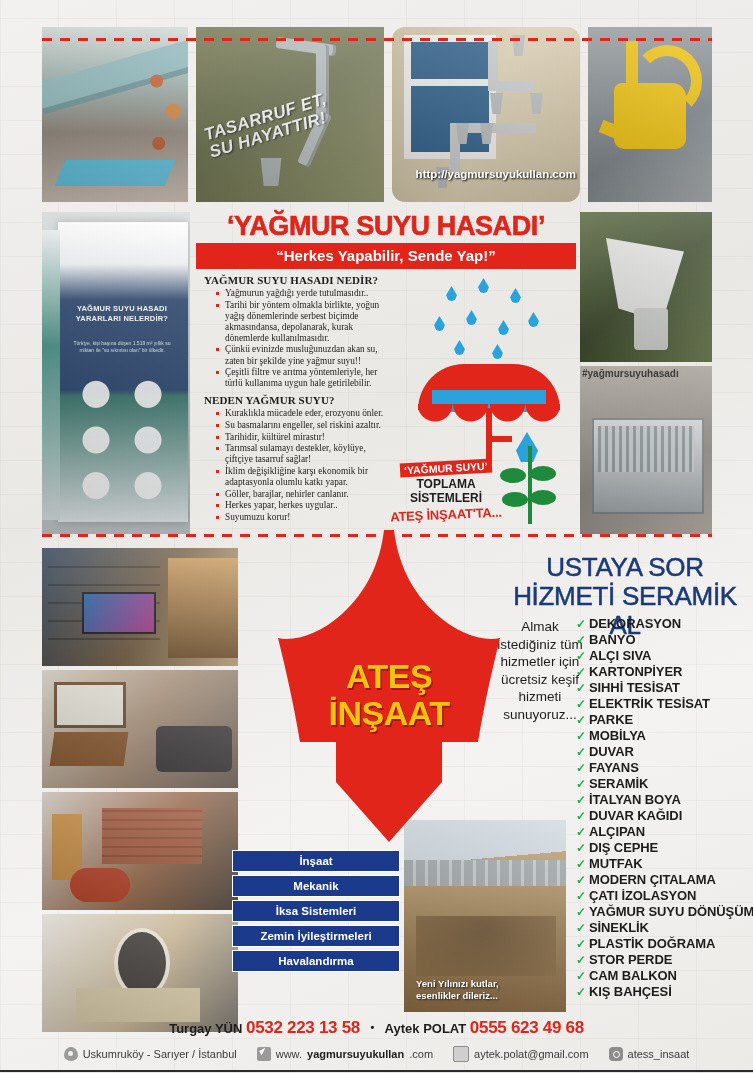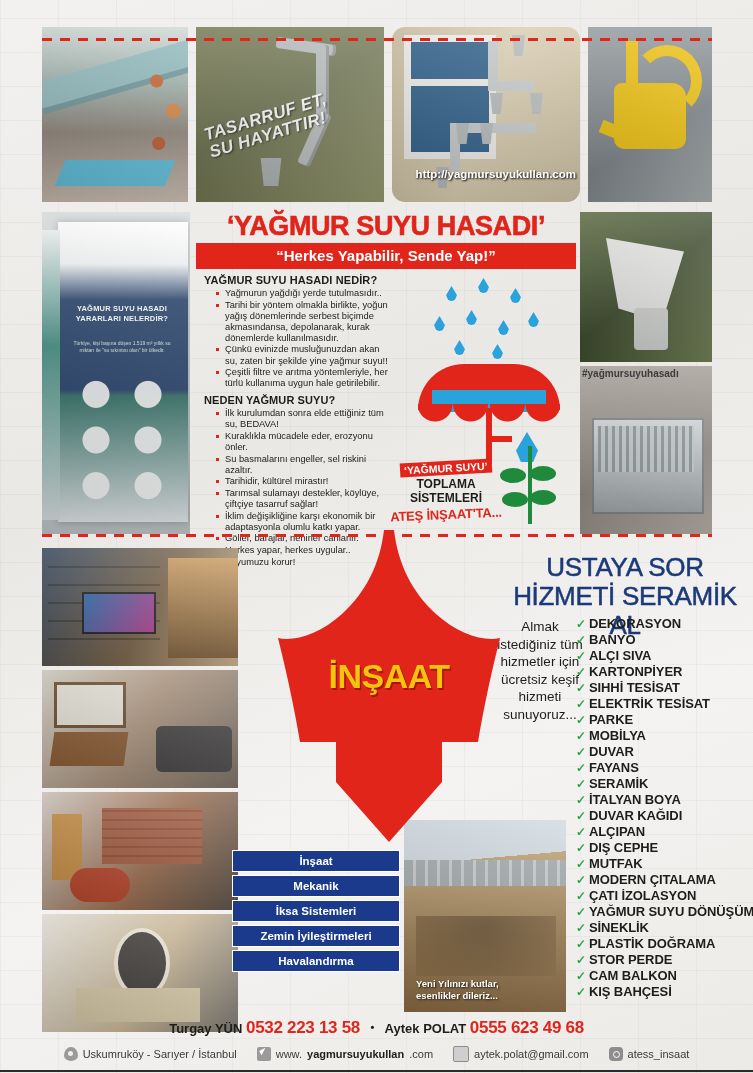--- a/index.html
+++ b/index.html
@@ -90,21 +90,21 @@
       radial-gradient(circle at 75% 88%,#ffffff 13px,transparent 14px);
     opacity:.9;}
 
   #main-title{position:absolute;left:196px;top:211px;width:380px;text-align:center;
     font-size:27px;font-weight:bold;color:#e1251b;letter-spacing:-.4px;
     -webkit-text-stroke:0.6px #e1251b;}
   #slogan-bar{position:absolute;left:196px;top:243px;width:380px;height:26px;background:#e1251b;}
   #slogan-bar span{display:block;color:#fff;font-size:15px;font-weight:bold;text-align:center;line-height:26px;}
 
   .sec-h{font-size:11px;font-weight:bold;color:#1d1d1b;letter-spacing:.1px;margin:0 0 2px;}
-  #bullets-col{position:absolute;left:204px;top:274px;width:196px;}
+  #bullets-col{position:absolute;left:204px;top:274px;width:196px;font-family:Liberation Serif, serif;}
   #bullets-col ul{list-style:none;margin:0 12px 5px;padding:0;}
   #bullets-col li{position:relative;padding-left:9px;font-size:9.3px;line-height:11.1px;
     color:#1d1d1b;margin-bottom:.5px;}
   #bullets-col li::before{content:"";position:absolute;left:0;top:4px;width:3px;height:3px;background:#e1251b;}
 
   
   #umbrella-graphic{position:absolute;left:404px;top:278px;width:170px;height:250px;}
   .drop{position:absolute;width:11px;height:15px;background:#2aa3dc;
     border-radius:50% 50% 50% 50%/60% 60% 40% 40%;clip-path:polygon(50% 0,100% 62%,78% 100%,22% 100%,0 62%);}
   #umbrella-graphic .umb{position:absolute;left:14px;top:86px;width:142px;height:46px;
@@ -291,21 +291,20 @@
   <div id="bullets-col">
     <p class="sec-h">YAĞMUR SUYU HASADI NEDİR?</p>
     <ul>
       <li>Yağmurun yağdığı yerde tutulmasıdır..</li>
       <li>Tarihi bir yöntem olmakla birlikte, yoğun yağış dönemlerinde serbest biçimde akmasındansa, depolanarak, kurak dönemlerde kullanılmasıdır.</li>
       <li>Çünkü evinizde musluğunuzdan akan su, zaten bir şekilde yine yağmur suyu!!</li>
       <li>Çeşitli filtre ve arıtma yöntemleriyle, her türlü kullanıma uygun hale getirilebilir.</li>
     </ul>
     <p class="sec-h">NEDEN YAĞMUR SUYU?</p>
     <ul>
-      <li>İlk kurulumdan sonra elde ettiğiniz tüm su, BEDAVA!</li>
       <li>Kuraklıkla mücadele eder, erozyonu önler.</li>
       <li>Su basmalarını engeller, sel riskini azaltır.</li>
       <li>Tarihidir, kültürel mirastır!</li>
       <li>Tarımsal sulamayı destekler, köylüye, çiftçiye tasarruf sağlar!</li>
       <li>İklim değişikliğine karşı ekonomik bir adaptasyonla olumlu katkı yapar.</li>
       <li>Göller, barajlar, nehirler canlanır.</li>
       <li>Herkes yapar, herkes uygular..</li>
       <li>Suyumuzu korur!</li>
     </ul>
   </div>
@@ -405,20 +404,21 @@
     <div class="svc"><span class="tick">✓</span><span>STOR PERDE</span></div>
     <div class="svc"><span class="tick">✓</span><span>CAM BALKON</span></div>
     <div class="svc"><span class="tick">✓</span><span>KIŞ BAHÇESİ</span></div>
   </div>
 
   <div id="ates-arrow">
     <svg viewBox="0 0 226 312">
       <path d="M108 0 C104 34 90 62 66 84 C44 104 18 112 2 108 C10 140 18 176 24 212 L60 212 L60 252 L113 312 L166 252 L166 212 L202 212 C208 176 216 140 224 108 C208 112 182 104 160 84 C136 62 122 34 118 0 Z" fill="#e1251b"></path>
     </svg>
     <div id="ates-label">
+      <div>ATEŞ</div>
       <div>İNŞAAT</div>
     </div>
   </div>
 
   <div id="blue-bars">
     <div class="bbar">İnşaat</div>
     <div class="bbar">Mekanik</div>
     <div class="bbar">İksa Sistemleri</div>
     <div class="bbar">Zemin İyileştirmeleri</div>
     <div class="bbar">Havalandırma</div>

